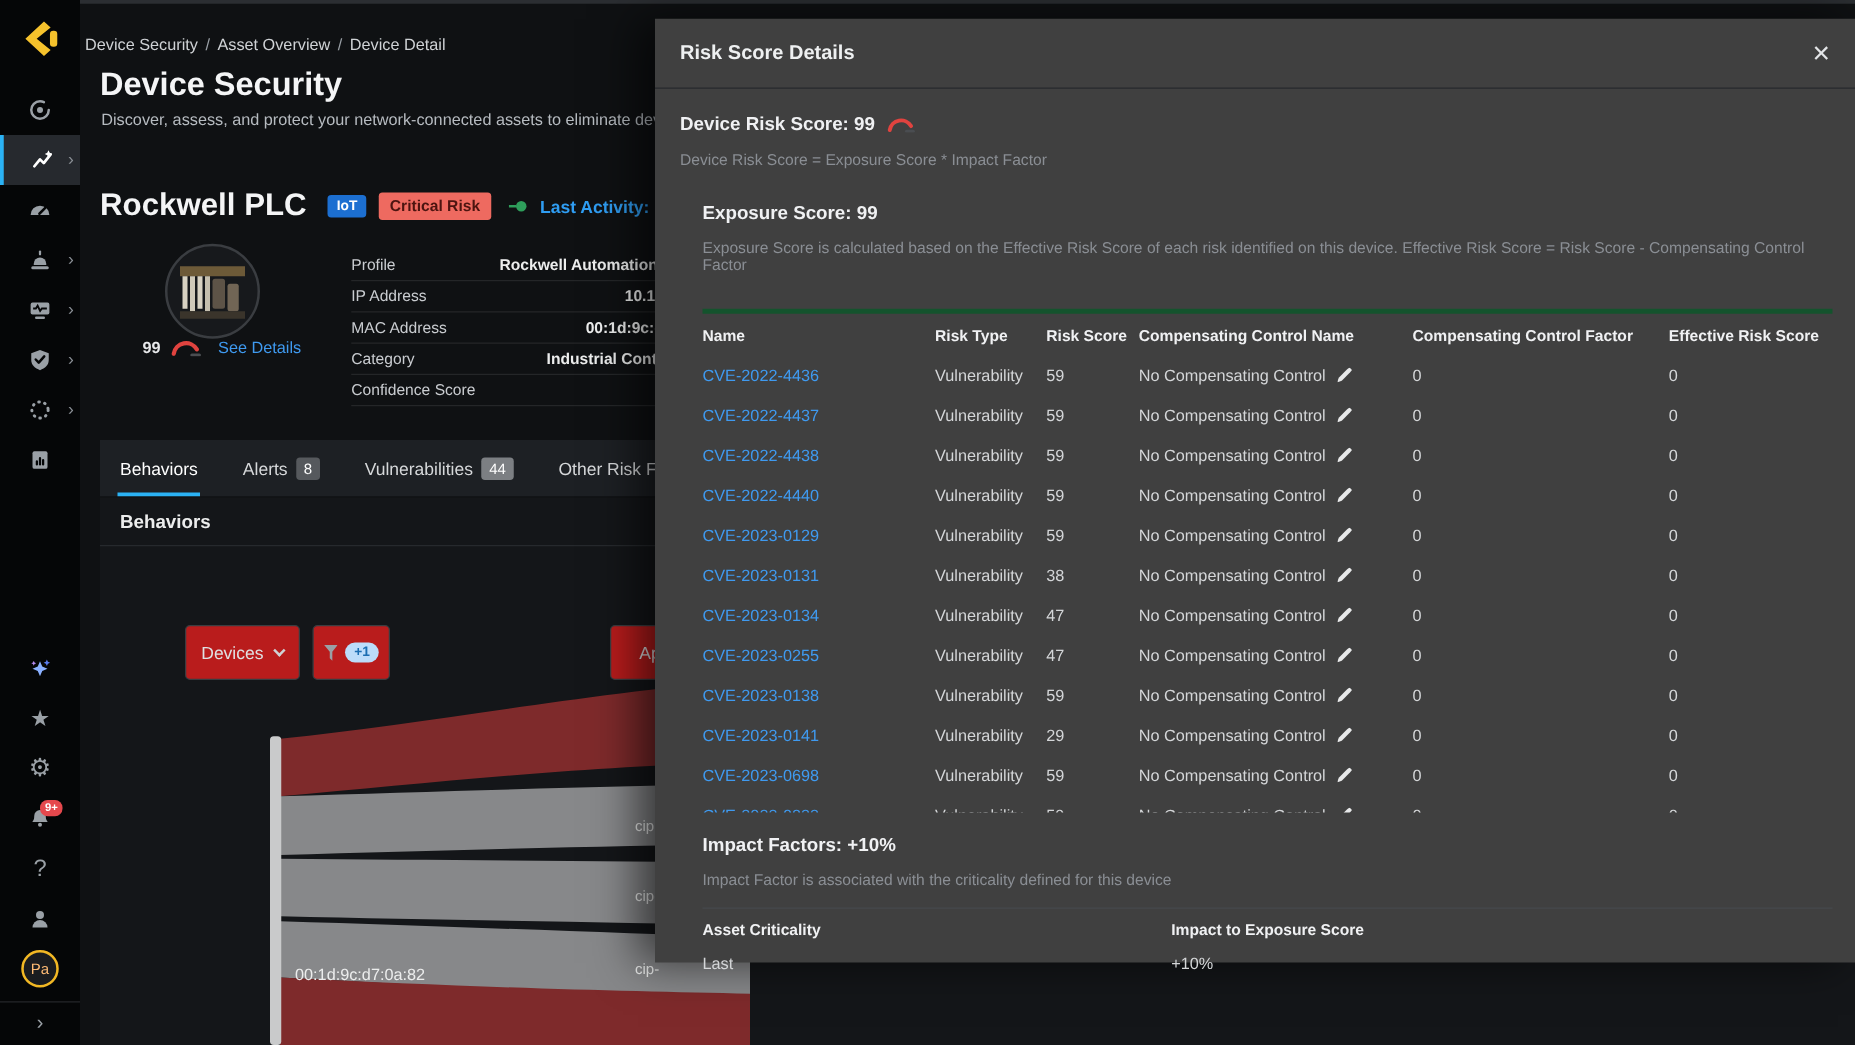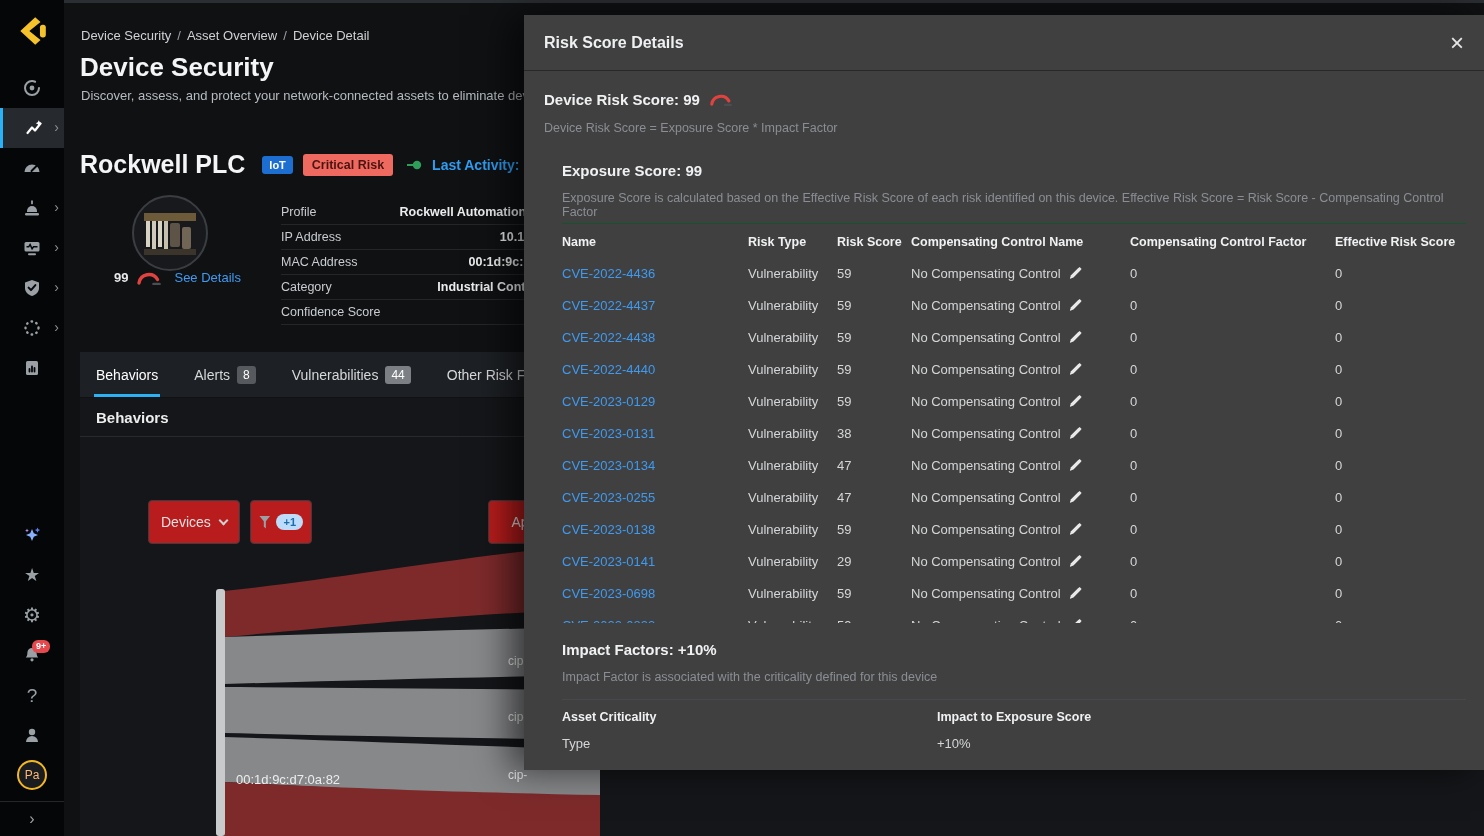--- a/index.html
+++ b/index.html
@@ -22,21 +22,21 @@
   .badge-9 { position:absolute; top:5px; left:32px; background:#e5484d; color:#fff; font-size:9px; font-weight:700;
     padding:2px 4px; border-radius:6px; line-height:1; }
   .avatar { width:30px; height:30px; border:2px solid #f2b824; border-radius:50%; color:#fdba74; font-size:12px;
     display:flex; align-items:center; justify-content:center; background:#1a1c1f; }
   .s-divider { width:100%; height:1px; background:#24262a; margin:6px 0 0; }
   .s-expand { height:34px; display:flex; align-items:center; justify-content:center; width:100%; color:#9aa0a6; font-size:16px; cursor:pointer; }
 
   
   .main { position:absolute; left:64px; top:0; right:0; bottom:0; background:#0f1113; overflow:hidden; }
   .top-strip { position:absolute; left:0; top:0; right:0; height:3px; background:#2b2e32; }
-  .breadcrumb { position:absolute; left:17px; top:28px; font-size:13px; color:#cfd2d5; }
+  .breadcrumb { position:absolute; left:4px; top:28px; font-size:13px; color:#cfd2d5; }
   .breadcrumb .sep { color:#9aa0a6; margin:0 6px; }
   .page-title { position:absolute; left:16px; top:52px; font-size:26px; font-weight:700; color:#f4f5f6; }
   .page-sub { position:absolute; left:17px; top:88px; font-size:13px; color:#b6bbc0; width:900px; white-space:nowrap; }
 
   .dev-name-row { position:absolute; left:16px; top:150px; display:flex; align-items:center; }
   .dev-name { font-size:25px; font-weight:700; color:#f4f5f6; }
   .badge-iot { margin-left:17px; background:#1c6fd1; color:#fff; font-size:11px; font-weight:700; padding:3px 7px; border-radius:3px; }
   .badge-crit { margin-left:10px; background:#ee6a60; color:#4c1410; font-size:12.5px; font-weight:700; padding:4px 9px; border-radius:3px; }
   .act-dot { margin-left:14px; display:flex; align-items:center; }
   .act-label { margin-left:7px; color:#2f9df2; font-size:14px; font-weight:700; }
@@ -89,21 +89,21 @@
     border-bottom:1px solid #26282c; }
   .d-title { color:#eef0f1; font-size:16px; font-weight:700; }
   .d-close { color:#e4e6e8; font-size:24px; line-height:1; cursor:pointer; background:none; border:none; }
   .d-body { padding:20px 18px 0 20px; }
   .drs-row { display:flex; align-items:center; gap:9px; color:#f0f1f3; font-size:15px; font-weight:700; }
   .formula { margin-top:13px; color:#8a8e94; font-size:12.5px; }
   .section { margin-left:18px; margin-top:27px; }
   .sec-h { color:#f0f1f3; font-size:15px; font-weight:700; }
   .sec-desc { margin-top:12px; color:#8a8e94; font-size:12.5px; }
   .xgrid { display:grid; grid-template-columns:186px 89px 74px 219px 205px 133px; align-items:center; }
-  .xhead { border-top:1px solid #14532d; margin-top:4px; padding:11px 0 8px; color:#f0f1f3;
+  .xhead { border-top:4px solid #14532d; margin-top:28px; padding:11px 0 8px; color:#f0f1f3;
     font-size:12.5px; font-weight:700; }
   .xbody { height:366px; overflow:hidden; }
   .trow { height:32px; font-size:13px; color:#d4d6d8; }
   .cve { color:#3f9af0; cursor:pointer; }
   .ctrl { display:flex; align-items:center; }
   .pencil { width:12px; height:12px; background:#e8e9ea; margin-left:9px; display:inline-block; cursor:pointer;
     clip-path:polygon(0 100%, 12% 68%, 68% 12%, 84% 0, 100% 16%, 88% 32%, 32% 88%); }
   .igrid { display:grid; grid-template-columns:375px 1fr; align-items:center; }
   .ihead { border-top:1px solid #45484c; margin-top:15px; padding:10px 0 5px; color:#f0f1f3; font-size:12.5px; font-weight:700; }
   .irow { padding:7px 0 12px; font-size:13px; color:#d4d6d8; }
@@ -498,20 +498,20 @@
       </div>
 
       <div class="section" style="margin-top:18px">
         <div class="sec-h">Impact Factors: +10%</div>
         <div class="sec-desc">Impact Factor is associated with the criticality defined for this device</div>
         <div class="igrid ihead">
           <span>Asset Criticality</span>
           <span>Impact to Exposure Score</span>
         </div>
         <div class="igrid irow">
-          <span>Type</span>
+          <span>Last</span>
           <span>+10%</span>
         </div>
       </div>
     </div>
   </section>
 
 </div>
 
 </body></html>

